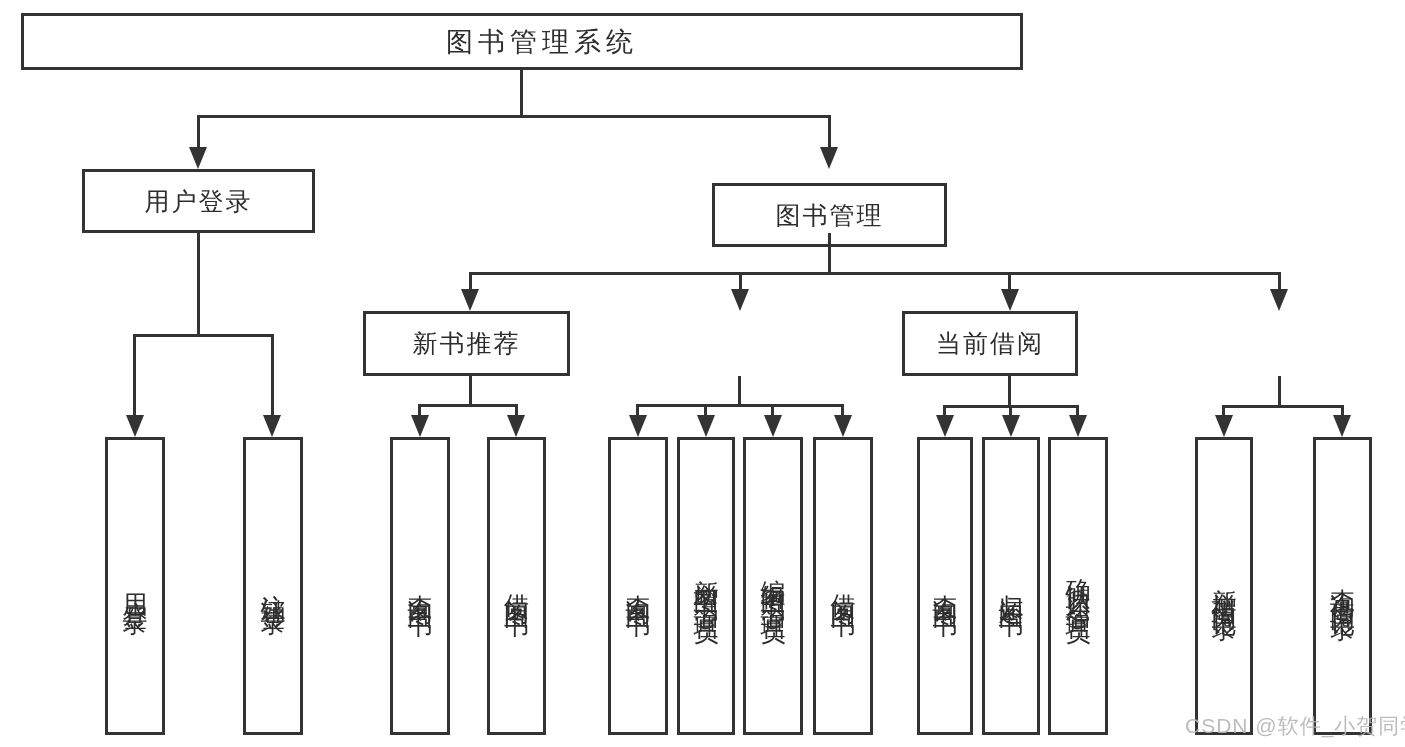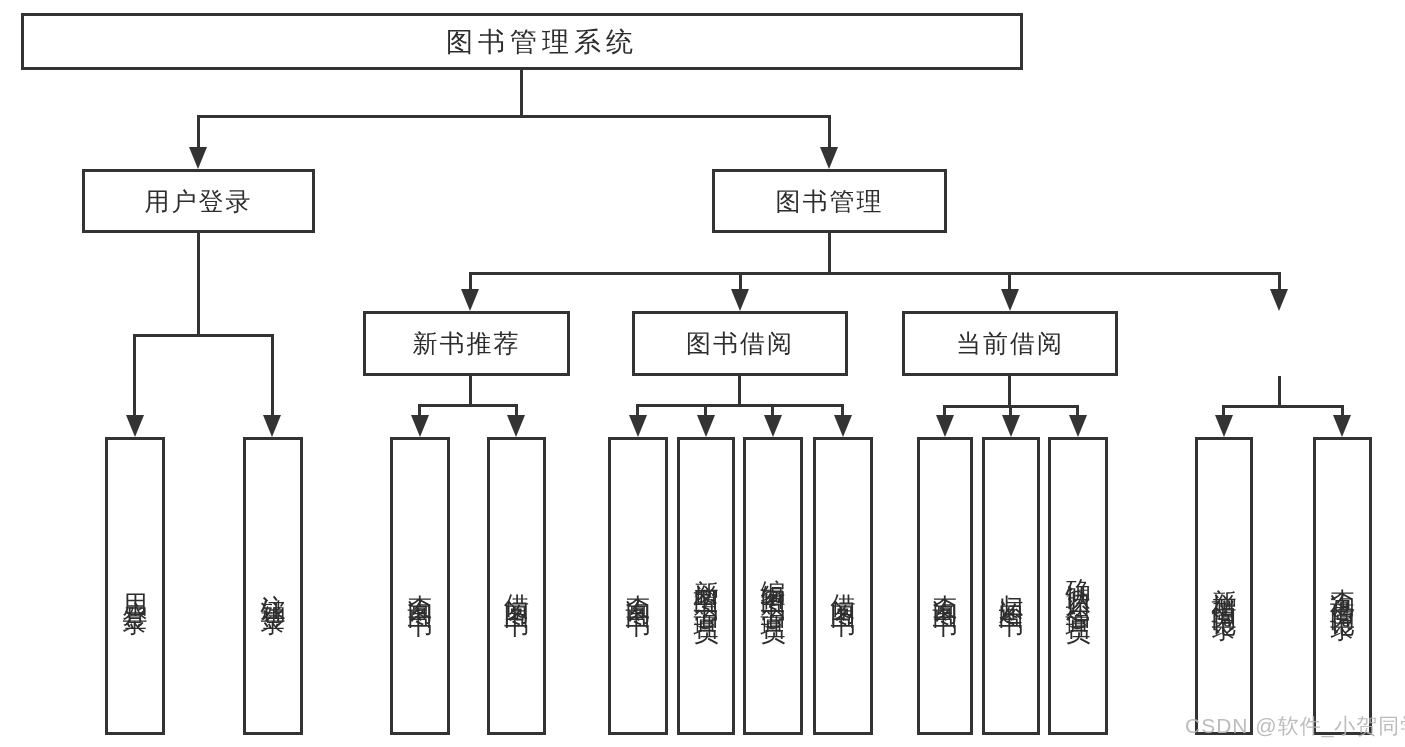--- a/index.html
+++ b/index.html
@@ -81,43 +81,42 @@
   <div class="hbox root" style="left:21px;top:13px;width:1002px;height:57px;padding-left:40px;">图书管理系统</div>
 
   <div class="vl" style="left:520px;top:70px;height:48px;"></div>
   <div class="hl" style="left:197px;top:115px;width:634px;"></div>
   <div class="vl" style="left:197px;top:115px;height:34px;"></div>
   <div class="ah" style="left:189px;top:147px;"></div>
   <div class="vl" style="left:828px;top:115px;height:34px;"></div>
   <div class="ah" style="left:820px;top:147px;"></div>
 
   <div class="hbox" style="left:82px;top:169px;width:233px;height:64px;">用户登录</div>
-  <div class="hbox" style="left:712px;top:169px;width:235px;height:64px;">图书管理</div>
+  <div class="hbox" style="left:712px;top:183px;width:235px;height:64px;">图书管理</div>
 
   <div class="vl" style="left:197px;top:233px;height:104px;"></div>
   <div class="hl" style="left:133px;top:334px;width:140px;"></div>
   <div class="vl" style="left:133px;top:334px;height:85px;"></div>
   <div class="ah" style="left:126px;top:415px;"></div>
   <div class="vl" style="left:271px;top:334px;height:85px;"></div>
   <div class="ah" style="left:263px;top:415px;"></div>
 
   <div class="vl" style="left:828px;top:233px;height:42px;"></div>
   <div class="hl" style="left:469px;top:272px;width:812px;"></div>
   <div class="vl" style="left:469px;top:272px;height:20px;"></div>
   <div class="ah" style="left:461px;top:289px;"></div>
   <div class="vl" style="left:739px;top:272px;height:20px;"></div>
   <div class="ah" style="left:731px;top:289px;"></div>
   <div class="vl" style="left:1008px;top:272px;height:20px;"></div>
   <div class="ah" style="left:1001px;top:289px;"></div>
   <div class="vl" style="left:1278px;top:272px;height:20px;"></div>
   <div class="ah" style="left:1270px;top:289px;"></div>
 
   <div class="hbox" style="left:363px;top:311px;width:207px;height:65px;">新书推荐</div>
-  <div class="hbox" style="left:632px;top:311px;width:216px;height:65px;">图书借阅</div>
-  <div class="hbox" style="left:902px;top:311px;width:216px;height:65px;">当前借阅</div>
+  <div class="hbox" style="left:902px;top:311px;width:176px;height:65px;">当前借阅</div>
 
   <div class="vl" style="left:469px;top:376px;height:31px;"></div>
   <div class="hl" style="left:418px;top:404px;width:100px;"></div>
   <div class="vl" style="left:418px;top:404px;height:15px;"></div>
   <div class="ah" style="left:411px;top:415px;"></div>
   <div class="vl" style="left:515px;top:404px;height:15px;"></div>
   <div class="ah" style="left:507px;top:415px;"></div>
 
   <div class="vl" style="left:738px;top:376px;height:31px;"></div>
   <div class="hl" style="left:636px;top:404px;width:208px;"></div>

